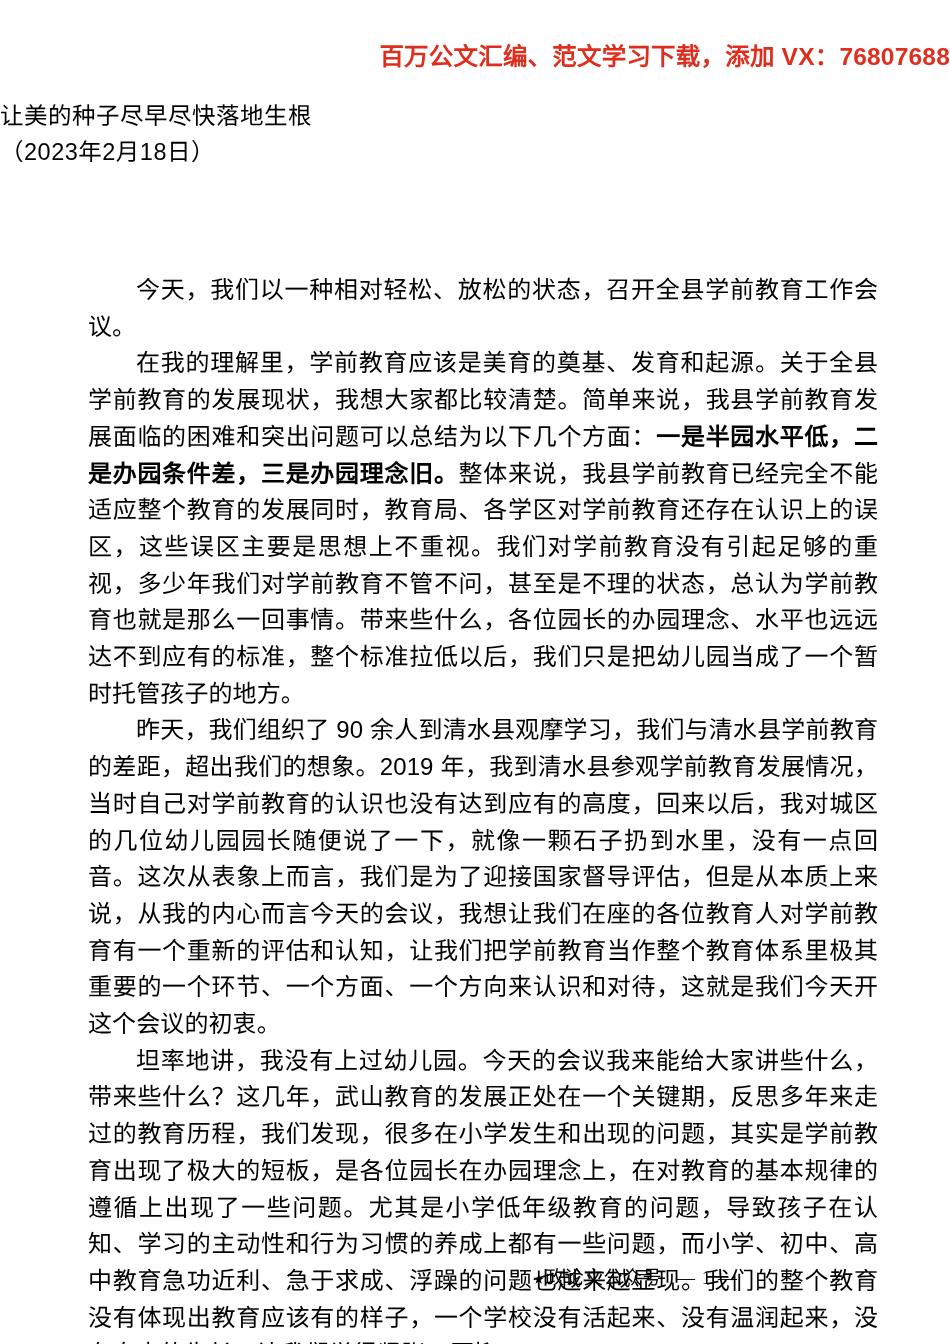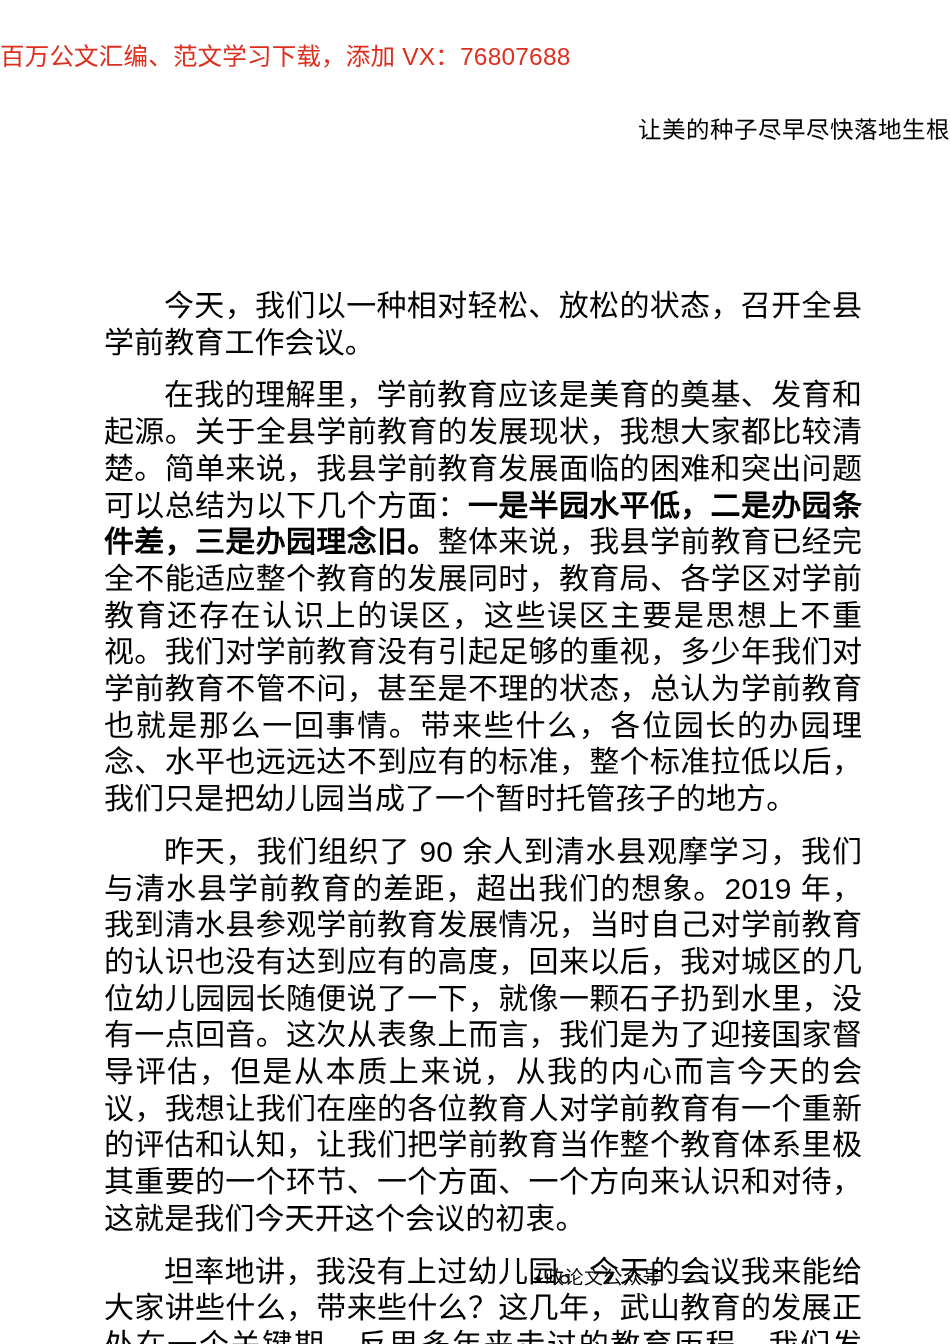--- a/index.html
+++ b/index.html
@@ -25,57 +25,57 @@
     height: 1344px;
     box-sizing: border-box;
   }
 
   
   .promo-header {
     position: absolute;
     top: 42px;
     left: 0;
     width: 950px;
-    text-align: left;
+    text-align: right;
     font-size: 24.5px;
-    font-weight: 400;
+    font-weight: 700;
     letter-spacing: 0.2px;
     line-height: 1.2;
     white-space: nowrap;
   }
 
   
   .title-block {
     position: absolute;
-    top: 112px;
+    top: 98px;
     left: 0;
     width: 950px;
-    text-align: right;
+    text-align: left;
   }
   .title-line {
     font-size: 23.5px;
     line-height: 36px;
     letter-spacing: 0.5px;
     white-space: pre;
   }
 
   
   .body-block {
     position: absolute;
     top: 272px;
     left: 88px;
     width: 790px;
   }
   .para {
-    font-size: 30px;
+    font-size: 24px;
     line-height: 36.7px;
     text-align: justify;
     text-justify: inter-ideograph;
     text-indent: 2em;
-    margin: 16px;
+    margin: 0;
     letter-spacing: 0.1px;
     word-break: break-all;
   }
   .para b, .para strong {
     font-weight: 700;
   }
 
   
   .footer {
     position: absolute;
@@ -102,20 +102,21 @@
 </style>
 </head>
 <body>
 
 <div class="page">
 
   <div class="promo-header" style="color: rgb(222, 46, 30);">百万公文汇编、范文学习下载，添加 VX：76807688</div>
 
   <div class="title-block">
     <div class="title-line">让美的种子尽早尽快落地生根</div>
+    <div class="title-line">（2023年2月18日）</div>
   </div>
 
   <div class="body-block">
       <p class="para"><span>今天，我们以一种相对轻松、放松的状态，召开全县学前教育工作会议。</span></p>
       <p class="para"><span>在我的理解里，学前教育应该是美育的奠基、发育和起源。关于全县学前教育的发展现状，我想大家都比较清楚。简单来说，我县学前教育发展面临的困难和突出问题可以总结为以下几个方面：</span><strong>一是半园水平低，二是办园条件差，三是办园理念旧。</strong><span>整体来说，我县学前教育已经完全不能适应整个教育的发展同时，教育局、各学区对学前教育还存在认识上的误区，这些误区主要是思想上不重视。我们对学前教育没有引起足够的重视，多少年我们对学前教育不管不问，甚至是不理的状态，总认为学前教育也就是那么一回事情。带来些什么，各位园长的办园理念、水平也远远达不到应有的标准，整个标准拉低以后，我们只是把幼儿园当成了一个暂时托管孩子的地方。</span></p>
       <p class="para"><span>昨天，我们组织了 90 余人到清水县观摩学习，我们与清水县学前教育的差距，超出我们的想象。2019 年，我到清水县参观学前教育发展情况，当时自己对学前教育的认识也没有达到应有的高度，回来以后，我对城区的几位幼儿园园长随便说了一下，就像一颗石子扔到水里，没有一点回音。这次从表象上而言，我们是为了迎接国家督导评估，但是从本质上来说，从我的内心而言今天的会议，我想让我们在座的各位教育人对学前教育有一个重新的评估和认知，让我们把学前教育当作整个教育体系里极其重要的一个环节、一个方面、一个方向来认识和对待，这就是我们今天开这个会议的初衷。</span></p>
       <p class="para"><span>坦率地讲，我没有上过幼儿园。今天的会议我来能给大家讲些什么，带来些什么？这几年，武山教育的发展正处在一个关键期，反思多年来走过的教育历程，我们发现，很多在小学发生和出现的问题，其实是学前教育出现了极大的短板，是各位园长在办园理念上，在对教育的基本规律的遵循上出现了一些问题。尤其是小学低年级教育的问题，导致孩子在认知、学习的主动性和行为习惯的养成上都有一些问题，而小学、初中、高中教育急功近利、急于求成、浮躁的问题也越来越显现。我们的整个教育没有体现出教育应该有的样子，一个学校没有活起来、没有温润起来，没有自由的生长，让我们觉得紧张、压抑。</span></p>
     </div>
 
   <div class="footer">

